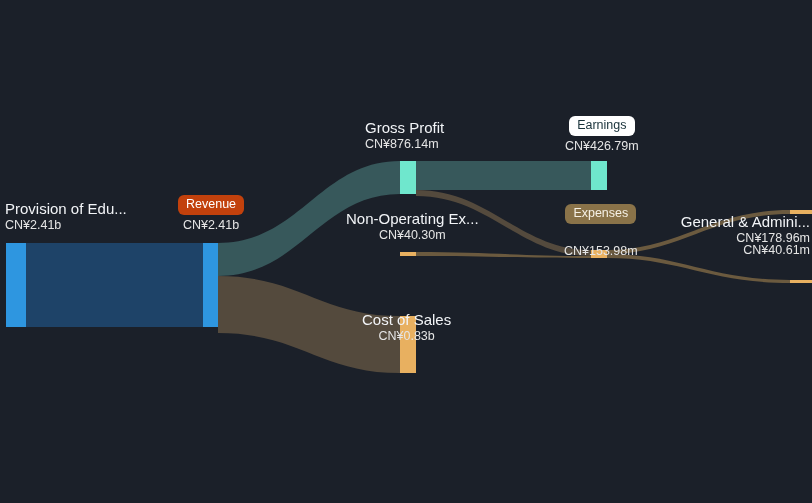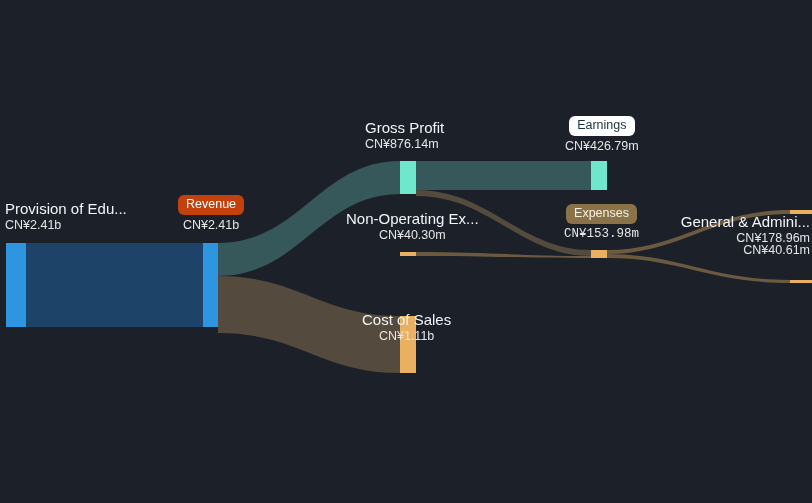--- a/index.html
+++ b/index.html
@@ -113,31 +113,31 @@
     <span class="value">CN¥876.14m</span>
   </div>
 
   <div class="lbl" style="left:346px; top:210px;">
     <span class="title">Non-Operating Ex...</span>
     <span class="value" style="text-align:center; display:block;">CN¥40.30m</span>
   </div>
 
   <div class="lbl center-align" style="left:362px; top:271px;margin-top:40px;">
     <span class="title">Cost of Sales</span>
-    <span class="value">CN¥1.11b</span>
+    <span class="value">CN¥0.83b</span>
   </div>
 
   <div class="lbl center-align" style="left:565px; top:115px;">
     <span class="badge badge-earnings">Earnings</span>
     <span class="value" style="margin-top:3px;">CN¥426.79m</span>
   </div>
 
   <div class="lbl center-align" style="left:564px; top:203px;">
     <span class="badge badge-expenses">Expenses</span>
-    <span class="value" style="margin-top:3px;font-family:Liberation Mono, monospace;">CN¥153.98m</span>
+    <span class="value" style="margin-top:20px;">CN¥153.98m</span>
   </div>
 
   <div class="lbl right-align" style="left:600px; top:181px; width:210px;margin-top:32px;">
     <span class="title">General &amp; Admini...</span>
     <span class="value">CN¥178.96m</span>
   </div>
 
   <div class="lbl right-align" style="left:600px; top:243px; width:210px;">
     <span class="value">CN¥40.61m</span>
   </div>

